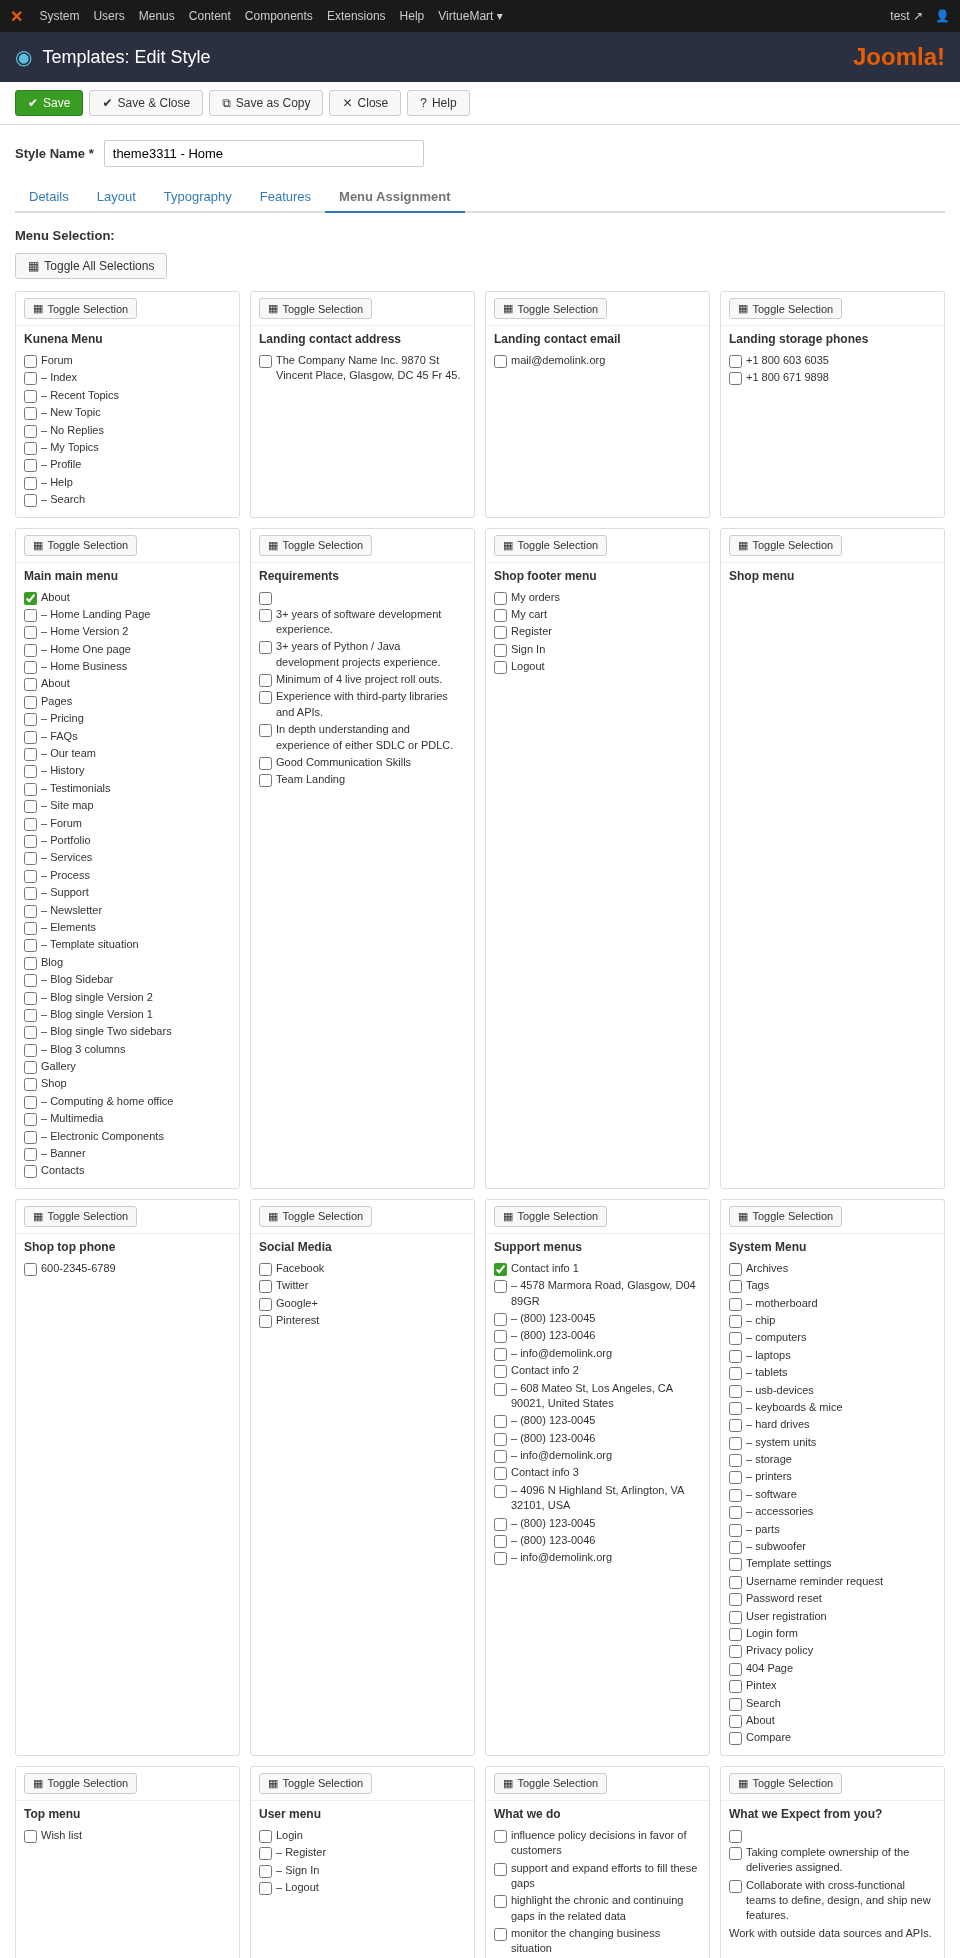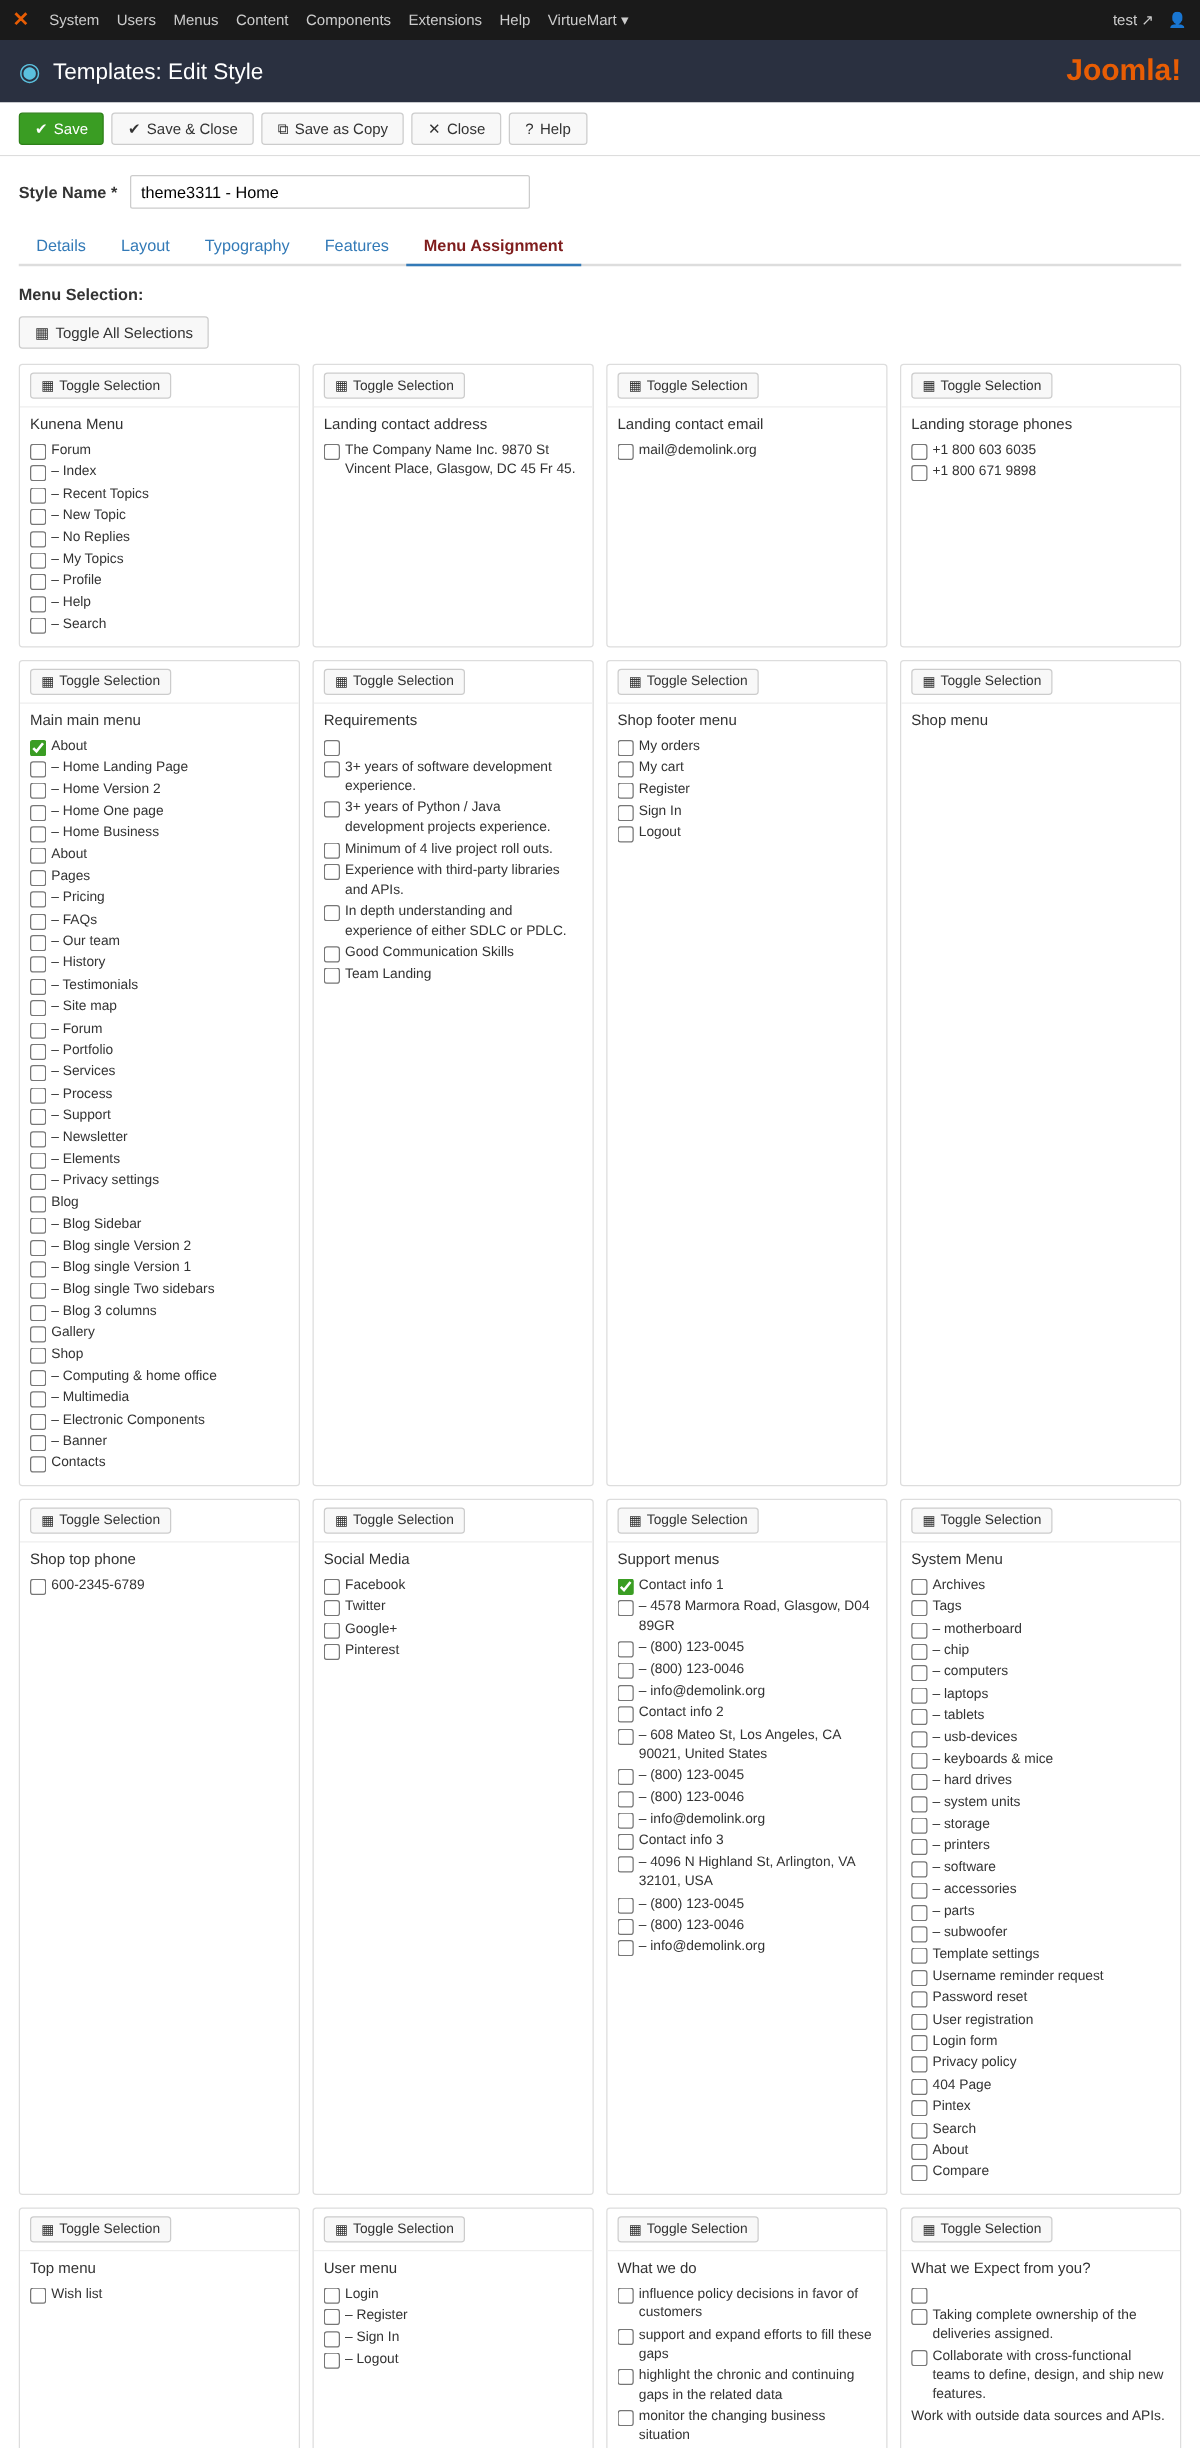--- a/index.html
+++ b/index.html
@@ -124,21 +124,21 @@
     .tab {
       padding: 7px 14px;
       font-size: 13px;
       cursor: pointer;
       border: none;
       background: none;
       color: #337ab7;
     }
     .tab.active {
       border-bottom: 2px solid #337ab7;
-      color: #7f1d1d;
+      color: #737373;
       margin-bottom: -2px;
       font-weight: bold;
     }
 
     
     .menu-selection-label {
       font-size: 13px;
       font-weight: bold;
       margin-bottom: 10px;
     }
@@ -183,21 +183,21 @@
       gap: 4px;
       padding: 3px 8px;
       border: 1px solid #ccc;
       border-radius: 3px;
       font-size: 11px;
       cursor: pointer;
       background: #f8f8f8;
       color: #333;
     }
     .menu-card-title {
-      font-weight: normal;
+      font-weight: bold;
       font-size: 12px;
       padding: 6px 8px 4px 8px;
     }
     .menu-card-body {
       padding: 2px 8px 8px 8px;
     }
     .menu-item {
       display: flex;
       align-items: flex-start;
       gap: 4px;
@@ -450,21 +450,21 @@
           <div class="menu-item">
             <input type="checkbox" style="">
             <span class="item-text">– Newsletter</span>
           </div>
           <div class="menu-item">
             <input type="checkbox" style="">
             <span class="item-text">– Elements</span>
           </div>
           <div class="menu-item">
             <input type="checkbox" style="">
-            <span class="item-text">– Privacy settings</span>
+            <span class="item-text">– Template situation</span>
           </div>
           <div class="menu-item">
             <input type="checkbox" style="">
             <span class="item-text">Blog</span>
           </div>
           <div class="menu-item">
             <input type="checkbox" style="">
             <span class="item-text">– Blog Sidebar</span>
           </div>
           <div class="menu-item">

